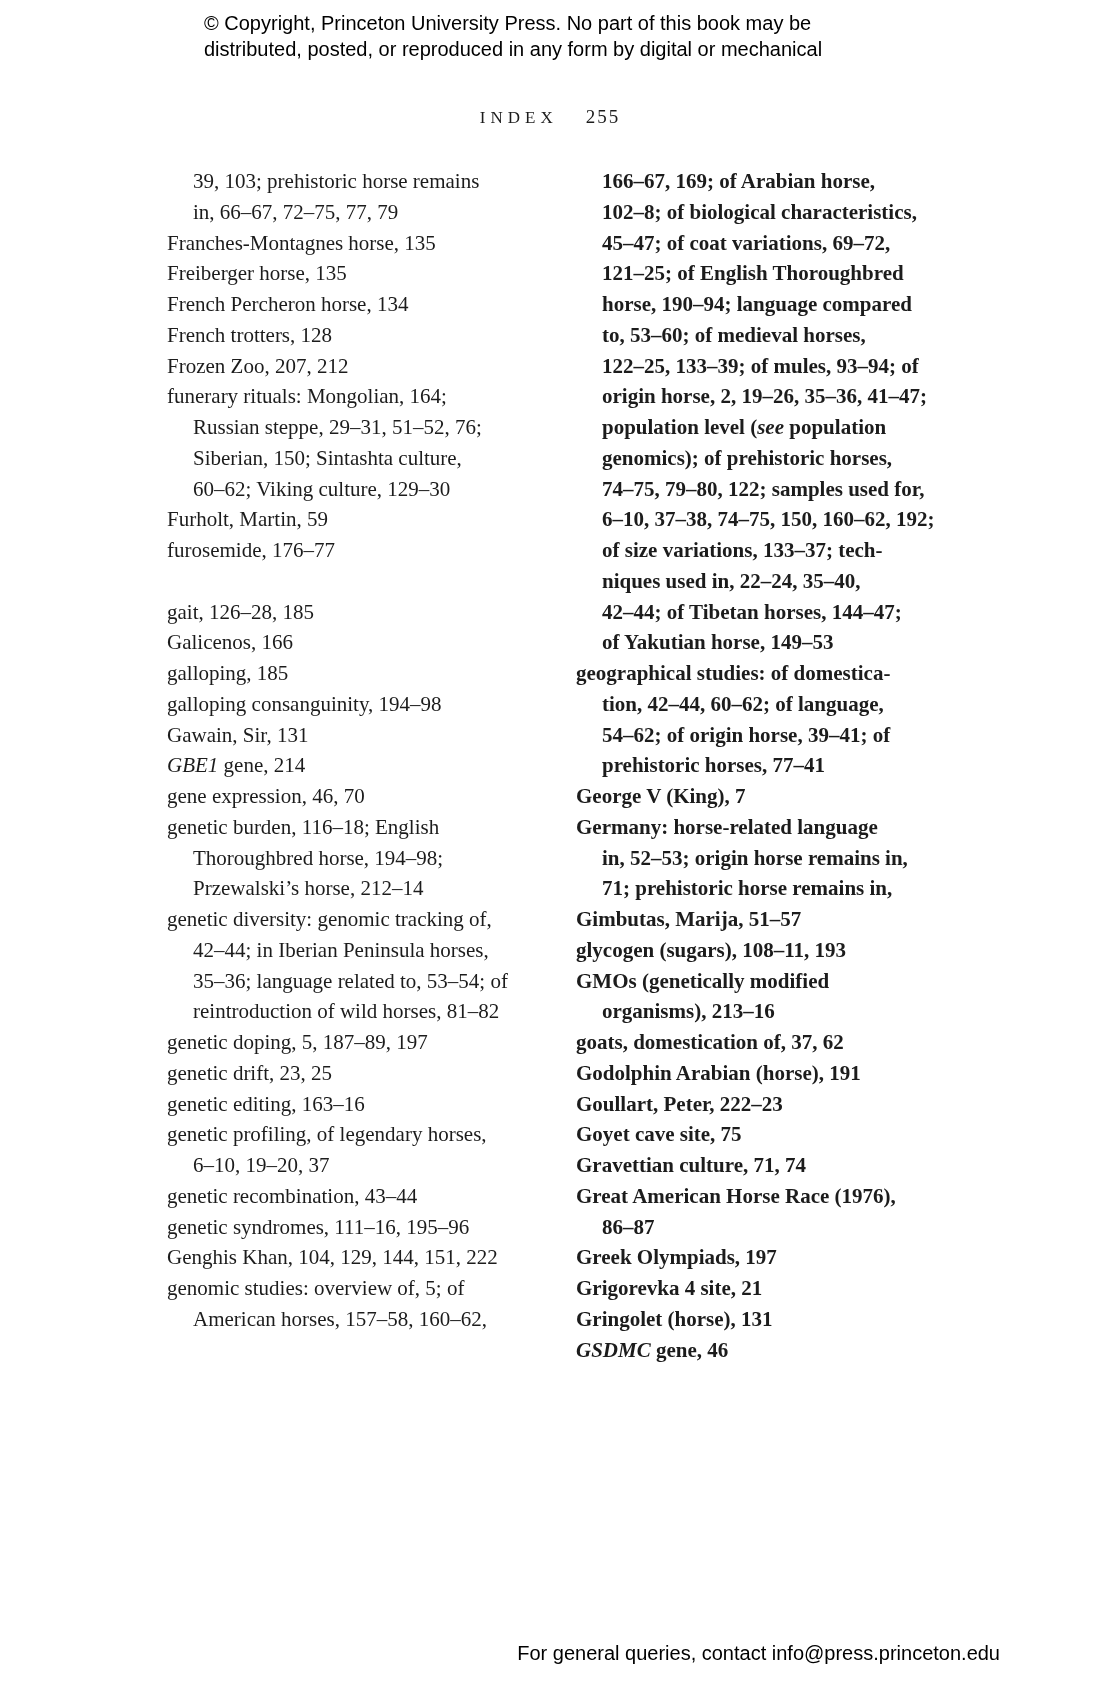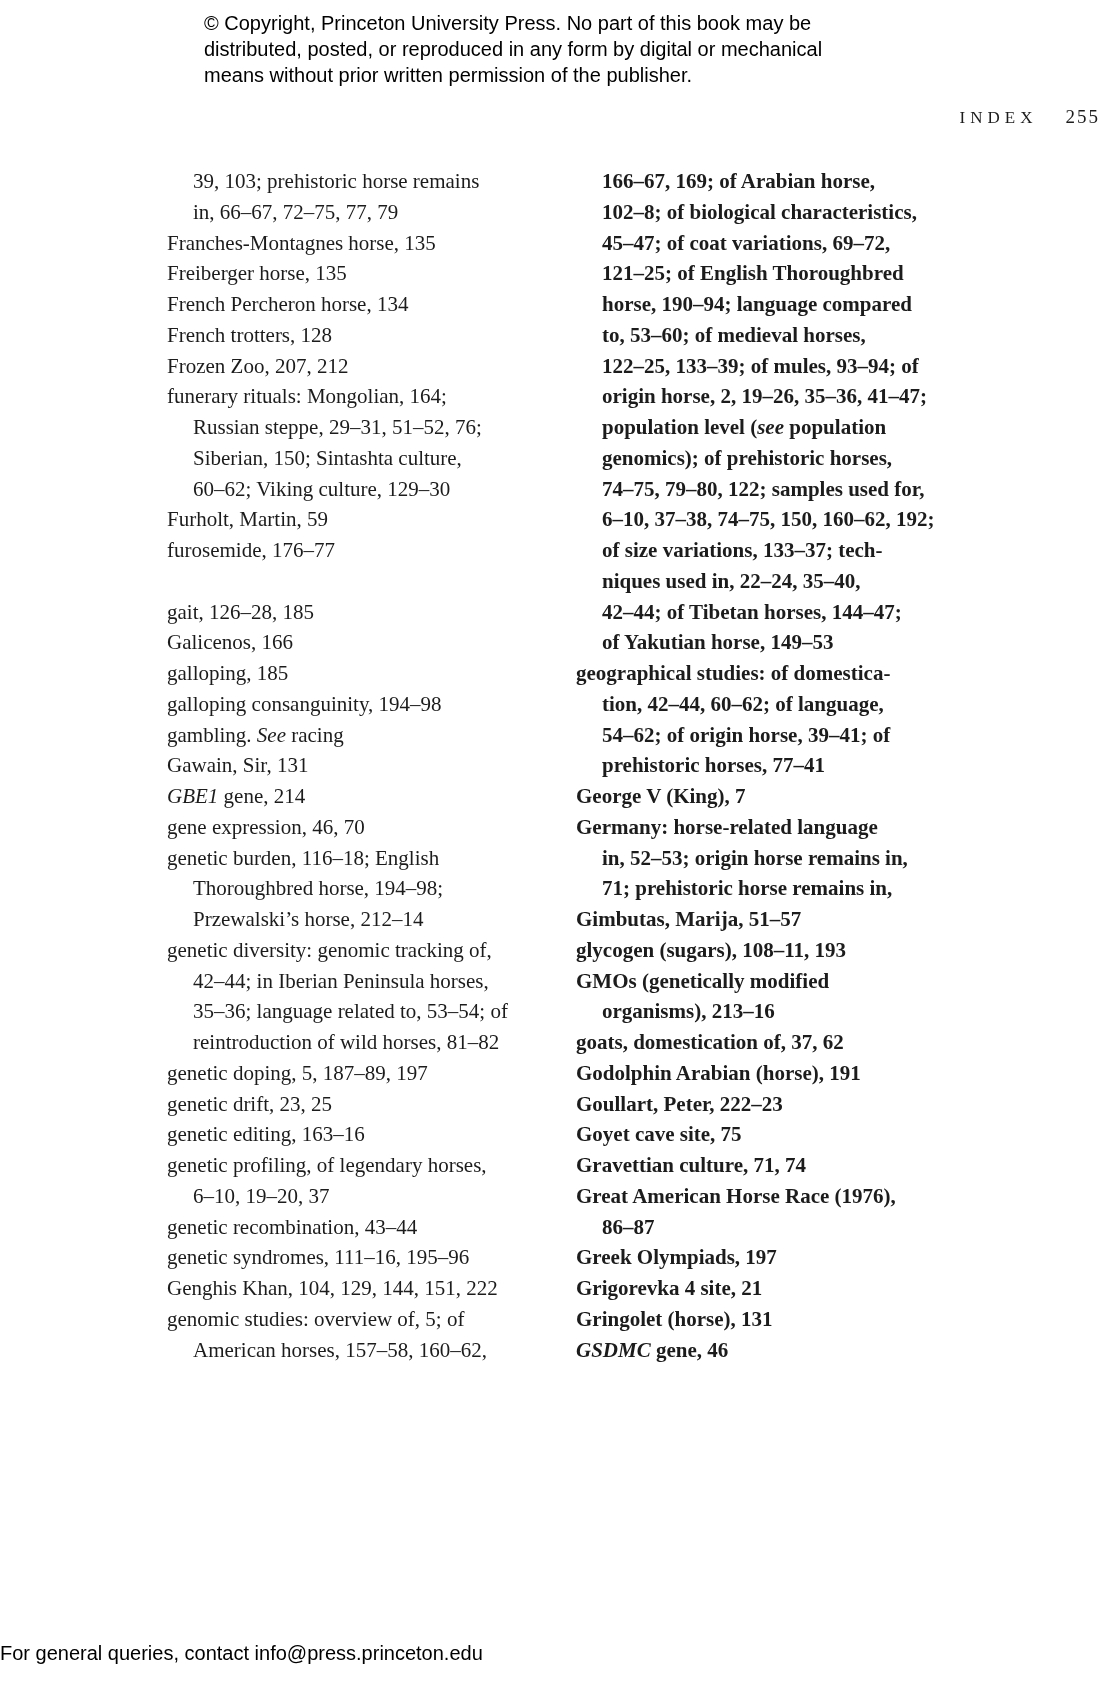--- a/index.html
+++ b/index.html
@@ -23,21 +23,21 @@
     line-height: 26px;
     color: #000000;
   }
 
   
   .running-head {
     position: absolute;
     top: 106px;
     left: 0;
     width: 1100px;
-    text-align: right;
+    text-align: center;
     font-family: "Liberation Serif", serif;
     color: #1c1c1c;
   }
   .running-head .idx-title {
     font-size: 17px;
     letter-spacing: 5px;
     text-transform: uppercase;
   }
   .running-head .idx-pagenum {
     font-size: 19px;
@@ -70,33 +70,32 @@
   .ix-line.blank  { }
 
   .ix-line i { font-style: italic; margin-top: 44px; }
 
   
   .footer {
     position: absolute;
     top: 1642px;
     left: 0;
     width: 1000px;
-    text-align: left;
+    text-align: right;
     font-family: "Liberation Sans", sans-serif;
     font-size: 20px;
     color: #000000;
   }
 </style>
 </head>
 <body>
 
 <div class="copyright">
   <div>© Copyright, Princeton University Press. No part of this book may be</div>
   <div>distributed, posted, or reproduced in any form by digital or mechanical</div>
-  <div>means without prior written permission of the publisher.</div>
 </div>
 
 <div class="running-head">
   <span class="idx-title">INDEX</span><span class="idx-pagenum">255</span>
 </div>
 
 <div class="index-columns">
   <div class="ix-col ix-col-left" id="left-col">
       <div class="ix-line indent">39, 103; prehistoric horse remains</div>
       <div class="ix-line indent">in, 66–67, 72–75, 77, 79</div>
@@ -109,21 +108,20 @@
       <div class="ix-line indent">Russian steppe, 29–31, 51–52, 76;</div>
       <div class="ix-line indent">Siberian, 150; Sintashta culture,</div>
       <div class="ix-line indent">60–62; Viking culture, 129–30</div>
       <div class="ix-line">Furholt, Martin, 59</div>
       <div class="ix-line">furosemide, 176–77</div>
       <div class="ix-line blank"></div>
       <div class="ix-line">gait, 126–28, 185</div>
       <div class="ix-line">Galicenos, 166</div>
       <div class="ix-line">galloping, 185</div>
       <div class="ix-line">galloping consanguinity, 194–98</div>
-      <div class="ix-line">gambling. <i>See</i> racing</div>
       <div class="ix-line">Gawain, Sir, 131</div>
       <div class="ix-line"><i>GBE1</i> gene, 214</div>
       <div class="ix-line">gene expression, 46, 70</div>
       <div class="ix-line">genetic burden, 116–18; English</div>
       <div class="ix-line indent">Thoroughbred horse, 194–98;</div>
       <div class="ix-line indent">Przewalski’s horse, 212–14</div>
       <div class="ix-line">genetic diversity: genomic tracking of,</div>
       <div class="ix-line indent">42–44; in Iberian Peninsula horses,</div>
       <div class="ix-line indent">35–36; language related to, 53–54; of</div>
       <div class="ix-line indent">reintroduction of wild horses, 81–82</div>

